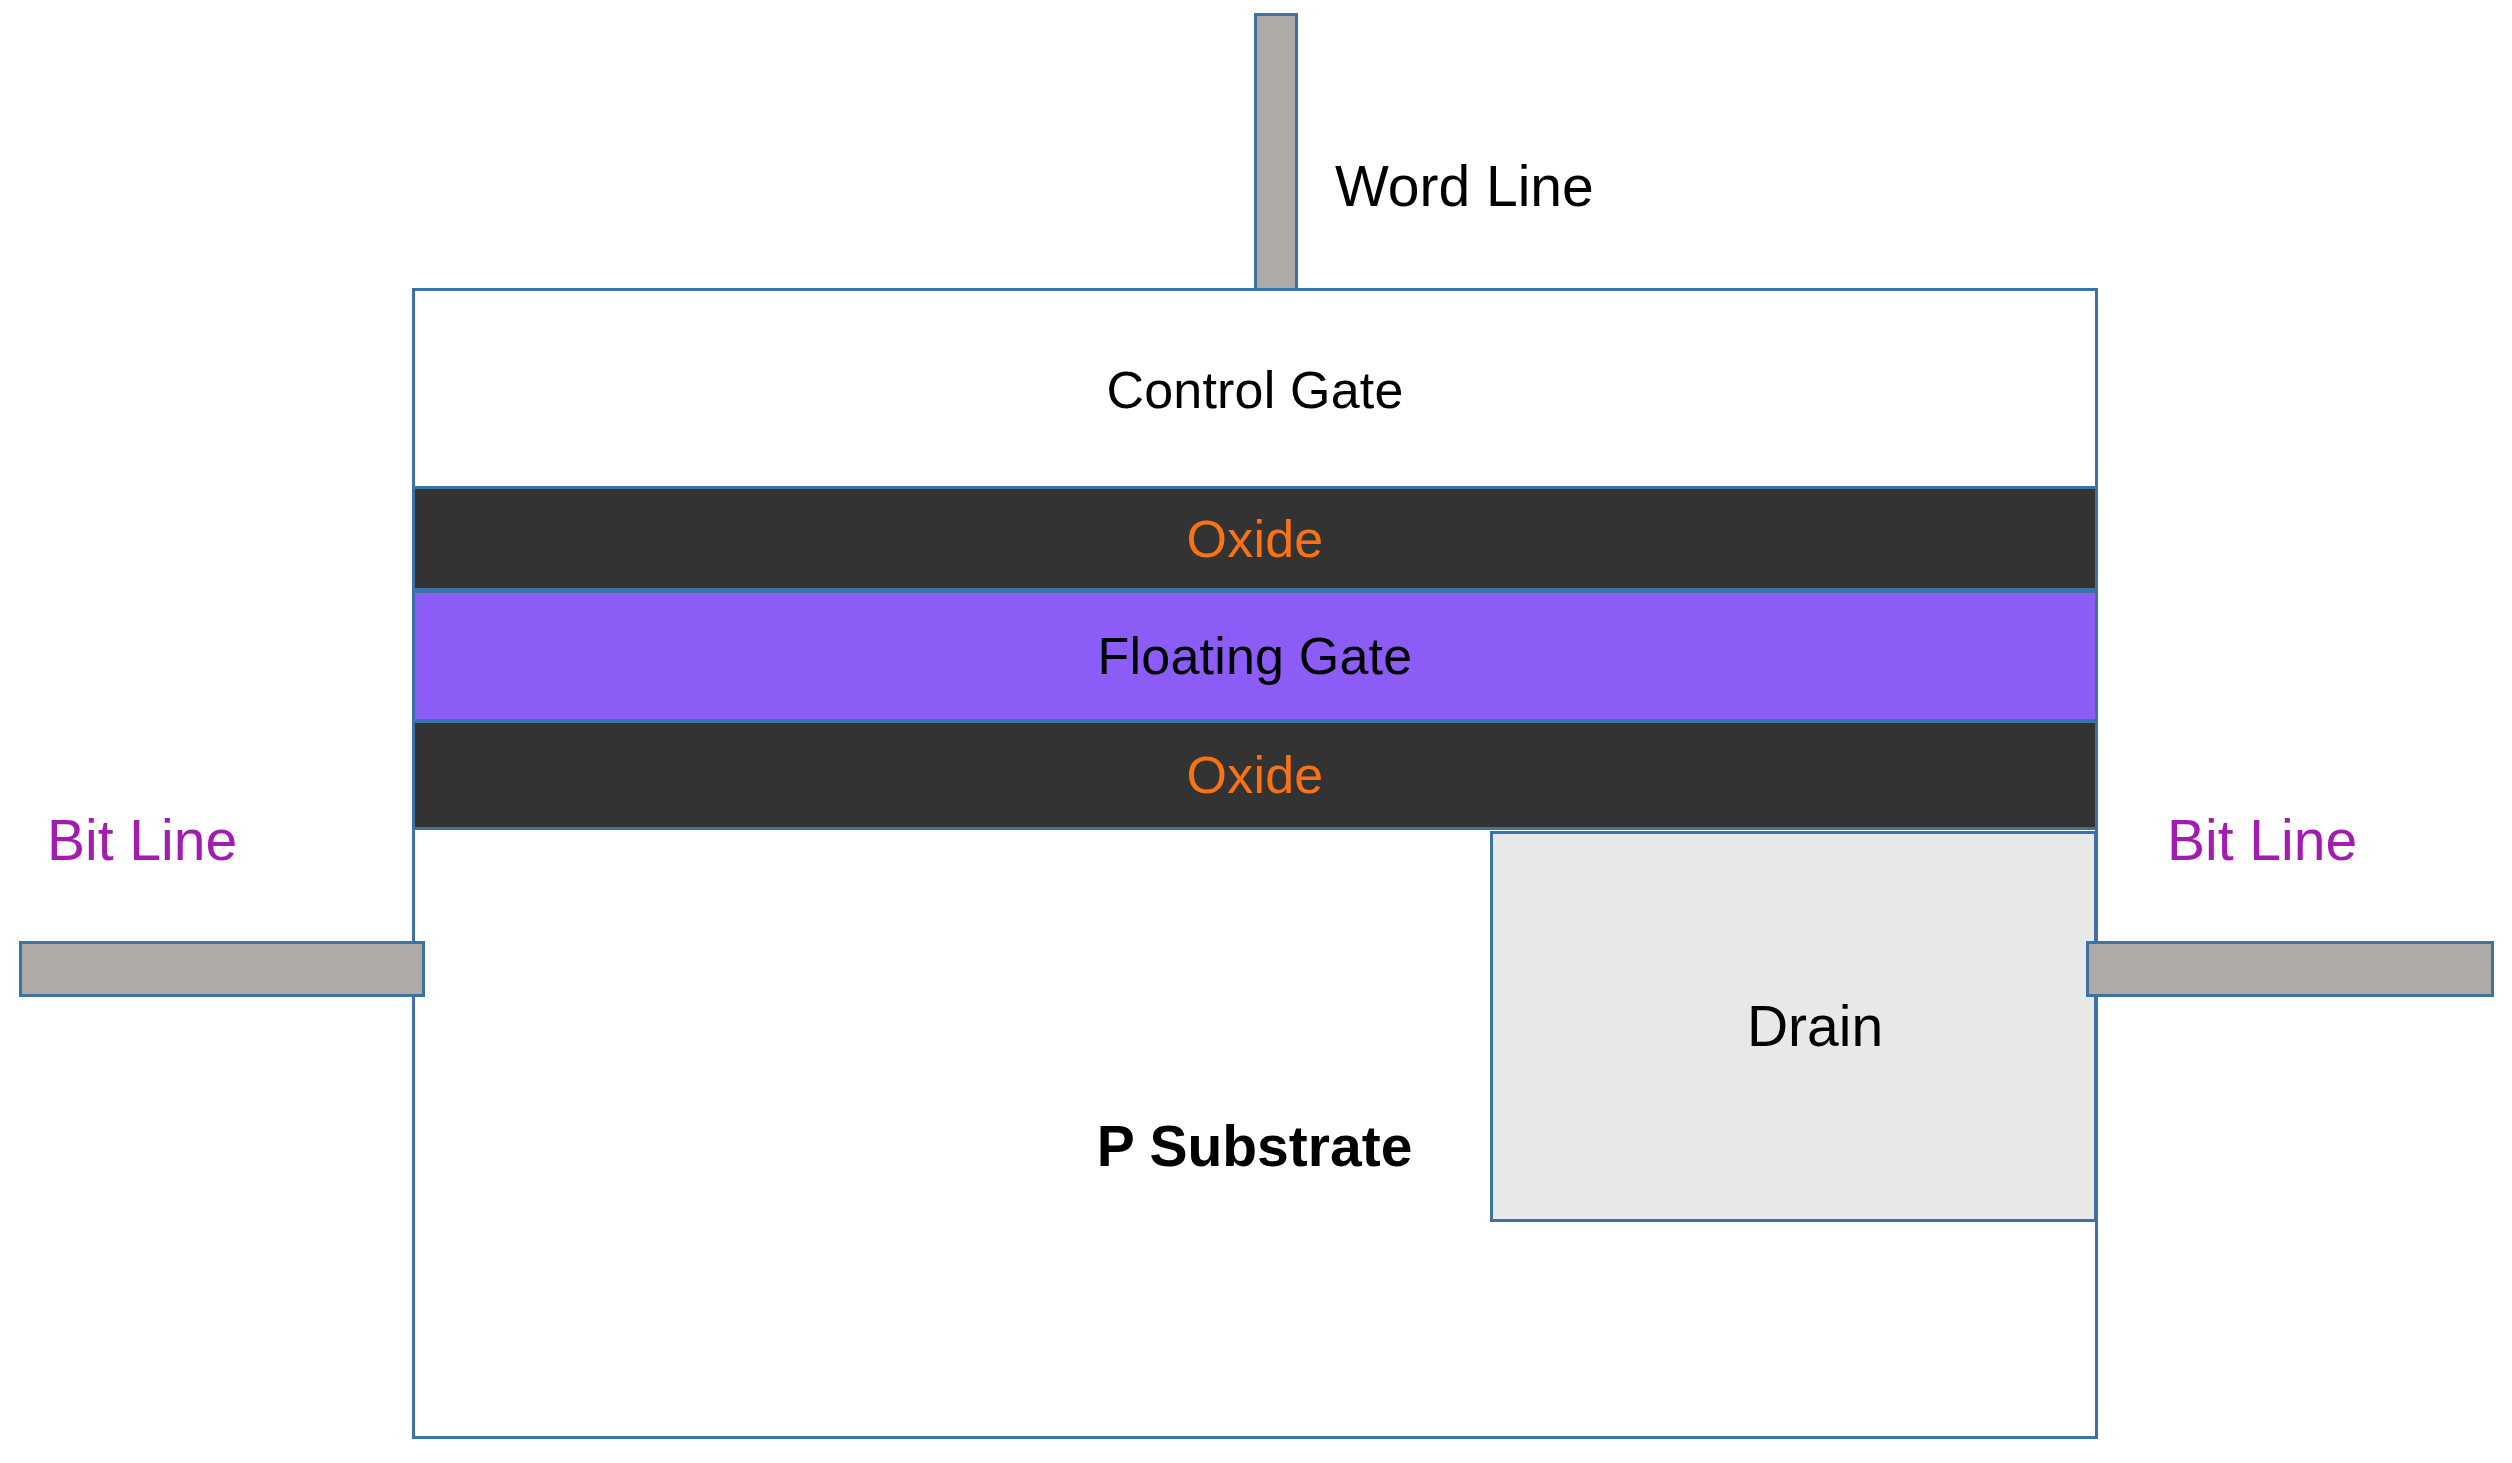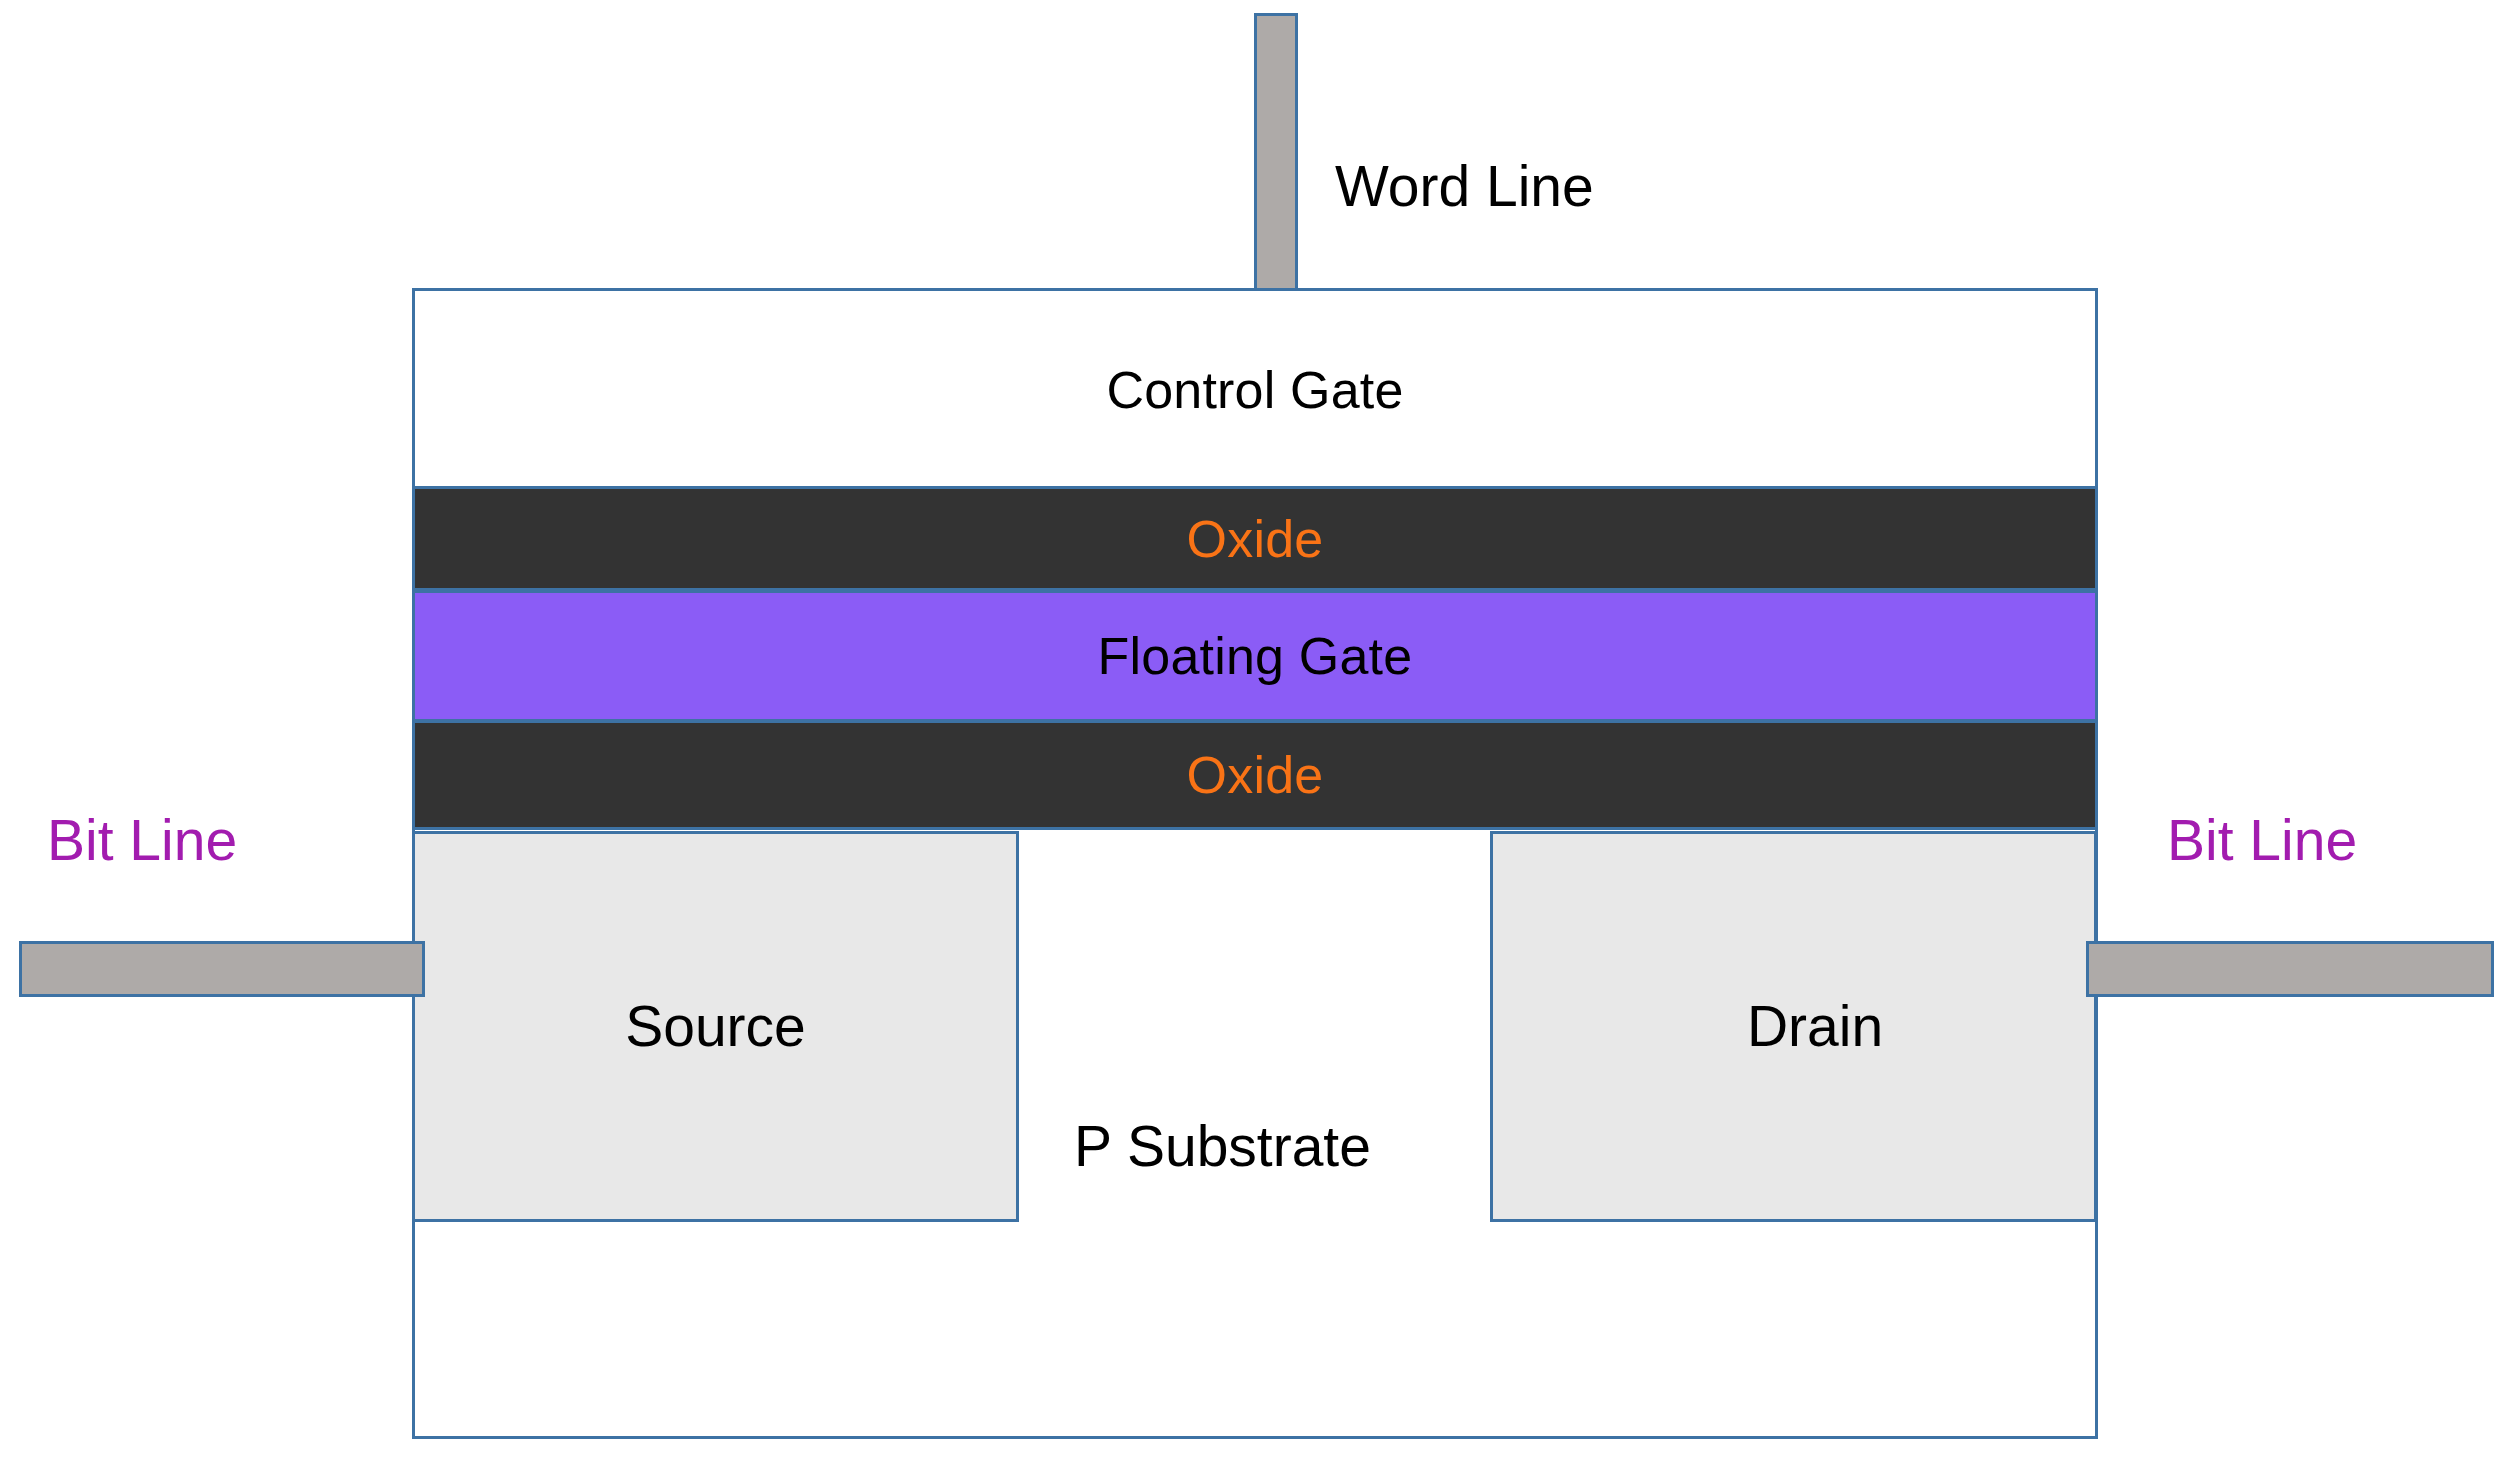--- a/index.html
+++ b/index.html
@@ -71,28 +71,29 @@
     font-size: 57px;
     line-height: 1;
     color: #000000;
     white-space: nowrap;
   }
   .source-region { left: 412px;  width: 607px; }
   .drain-region  { left: 1490px; width: 607px; padding-left: 43px; }
 
   
   .substrate-label {
-    left: 987px;
+    left: 1019px;
     top: 1118px;
     width: 471px;
     text-align: center;
     font-size: 57px;
     line-height: 1;
     color: #000000;
     white-space: nowrap;
+    font-weight: bold;
   }
 
   
   .word-line-bar {
     left: 1254px;
     top: 12.7px;
     width: 44px;
     height: 279px;
     background: #aeaaa8;
     border: 3.4px solid #3d72a4;
@@ -146,23 +147,20 @@
   </div>
 
   <div class="abs layer light floating-gate">
     <span class="layer-text">Floating Gate</span>
   </div>
 
   <div class="abs layer dark oxide-bottom">
     <span class="layer-text">Oxide</span>
   </div>
 
-  <div class="abs diffusion source-region">
-    <span class="diffusion-text">Source</span>
-  </div>
 
   <div class="abs diffusion drain-region">
     <span class="diffusion-text">Drain</span>
   </div>
 
   <div class="abs substrate-label">P Substrate</div>
 
   <div class="abs bit-line-bar bit-line-left"></div>
   <div class="abs bit-line-label bit-line-label-left">Bit Line</div>
 

